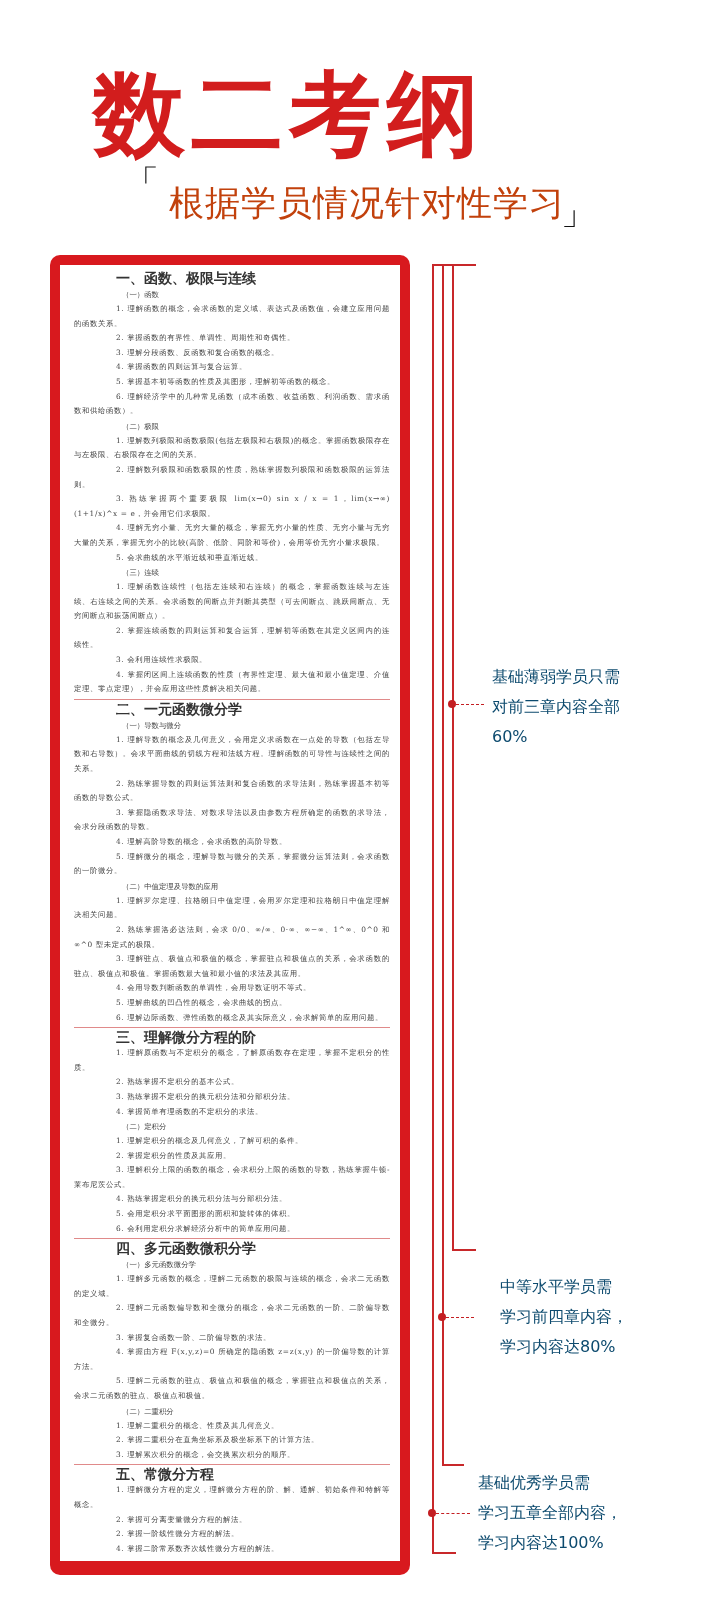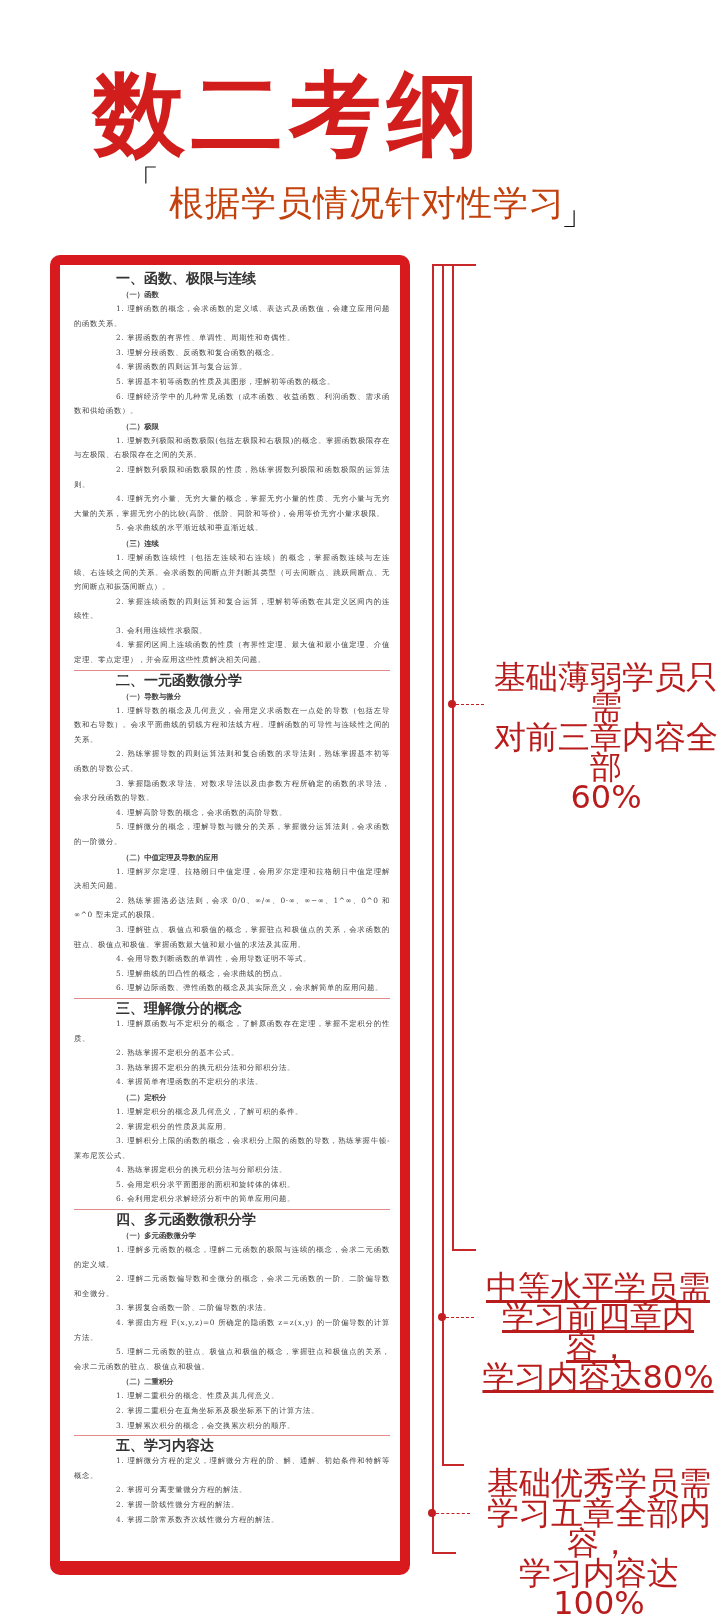--- a/index.html
+++ b/index.html
@@ -24,29 +24,29 @@
       background: #d8191e; border-radius: 10px; padding: 10px 10px 14px 10px;
     }
     .paper {
       width: 100%; height: 100%; background: #fff; padding: 6px 10px 0 14px;
       font-family: "DejaVu Serif", serif; font-size: 7.4px; color: #444; line-height: 14px;
       overflow: hidden;
     }
     .chapter { border-bottom: 1px solid #e08a8a; padding-bottom: 2px; margin-bottom: 2px; }
     .chapter:last-child { border-bottom: none; }
     .ch-title { font-family: Liberation Serif, serif; font-weight: bold; font-size: 14px; color: #333; padding-left: 42px; line-height: 16px; }
-    .sec-title { padding-left: 48px; line-height: 15px; font-weight: bold; }
+    .sec-title { padding-left: 48px; line-height: 15px; }
     .item { text-indent: 42px; line-height: 14.6px; letter-spacing: 0.6px; text-align: justify; }
 
     
     .vline { position: absolute; background: #c8282a; width: 2px; }
     .hline { position: absolute; background: #c8282a; height: 2px; }
     .dot { position: absolute; width: 8px; height: 8px; border-radius: 50%; background: #c41e22; }
     .dash { position: absolute; height: 0; border-top: 1.5px dashed #c41e22; }
-    .note { position: absolute; font-size: 32px; color: #b91c1c; line-height: 30px; font-family: "DejaVu Sans", sans-serif; text-align: center; }
+    .note { position: absolute; font-size: 16px; color: #0c4a6e; line-height: 30px; font-family: "DejaVu Sans", sans-serif; }
   </style>
 </head>
 <body>
 
 <div class="title">数二考纲</div>
 
 <div class="subtitle-wrap">
   <span class="bracket-open">「</span>
   <span class="subtitle">根据学员情况针对性学习</span>
   <span class="bracket-close">」</span>
@@ -59,20 +59,21 @@
         <div class="sec-title">（一）函数</div>
         <div class="item">1. 理解函数的概念，会求函数的定义域、表达式及函数值，会建立应用问题的函数关系。</div>
         <div class="item">2. 掌握函数的有界性、单调性、周期性和奇偶性。</div>
         <div class="item">3. 理解分段函数、反函数和复合函数的概念。</div>
         <div class="item">4. 掌握函数的四则运算与复合运算。</div>
         <div class="item">5. 掌握基本初等函数的性质及其图形，理解初等函数的概念。</div>
         <div class="item">6. 理解经济学中的几种常见函数（成本函数、收益函数、利润函数、需求函数和供给函数）。</div>
         <div class="sec-title">（二）极限</div>
         <div class="item">1. 理解数列极限和函数极限(包括左极限和右极限)的概念。掌握函数极限存在与左极限、右极限存在之间的关系。</div>
         <div class="item">2. 理解数列极限和函数极限的性质，熟练掌握数列极限和函数极限的运算法则。</div>
+        <div class="item">3. 熟练掌握两个重要极限 lim(x→0) sin x / x = 1，lim(x→∞)(1+1/x)^x = e，并会用它们求极限。</div>
         <div class="item">4. 理解无穷小量、无穷大量的概念，掌握无穷小量的性质、无穷小量与无穷大量的关系，掌握无穷小的比较(高阶、低阶、同阶和等价)，会用等价无穷小量求极限。</div>
         <div class="item">5. 会求曲线的水平渐近线和垂直渐近线。</div>
         <div class="sec-title">（三）连续</div>
         <div class="item">1. 理解函数连续性（包括左连续和右连续）的概念，掌握函数连续与左连续、右连续之间的关系。会求函数的间断点并判断其类型（可去间断点、跳跃间断点、无穷间断点和振荡间断点）。</div>
         <div class="item">2. 掌握连续函数的四则运算和复合运算，理解初等函数在其定义区间内的连续性。</div>
         <div class="item">3. 会利用连续性求极限。</div>
         <div class="item">4. 掌握闭区间上连续函数的性质（有界性定理、最大值和最小值定理、介值定理、零点定理），并会应用这些性质解决相关问题。</div>
       </div>
       <div class="chapter">
         <div class="ch-title">二、一元函数微分学</div>
@@ -84,21 +85,21 @@
         <div class="item">5. 理解微分的概念，理解导数与微分的关系，掌握微分运算法则，会求函数的一阶微分。</div>
         <div class="sec-title">（二）中值定理及导数的应用</div>
         <div class="item">1. 理解罗尔定理、拉格朗日中值定理，会用罗尔定理和拉格朗日中值定理解决相关问题。</div>
         <div class="item">2. 熟练掌握洛必达法则，会求 0/0、∞/∞、0·∞、∞−∞、1^∞、0^0 和 ∞^0 型未定式的极限。</div>
         <div class="item">3. 理解驻点、极值点和极值的概念，掌握驻点和极值点的关系，会求函数的驻点、极值点和极值。掌握函数最大值和最小值的求法及其应用。</div>
         <div class="item">4. 会用导数判断函数的单调性，会用导数证明不等式。</div>
         <div class="item">5. 理解曲线的凹凸性的概念，会求曲线的拐点。</div>
         <div class="item">6. 理解边际函数、弹性函数的概念及其实际意义，会求解简单的应用问题。</div>
       </div>
       <div class="chapter">
-        <div class="ch-title">三、理解微分的概念</div>
+        <div class="ch-title">三、理解微分方程的阶</div>
         <div class="item">1. 理解原函数与不定积分的概念，了解原函数存在定理，掌握不定积分的性质。</div>
         <div class="item">2. 熟练掌握不定积分的基本公式。</div>
         <div class="item">3. 熟练掌握不定积分的换元积分法和分部积分法。</div>
         <div class="item">4. 掌握简单有理函数的不定积分的求法。</div>
         <div class="sec-title">（二）定积分</div>
         <div class="item">1. 理解定积分的概念及几何意义，了解可积的条件。</div>
         <div class="item">2. 掌握定积分的性质及其应用。</div>
         <div class="item">3. 理解积分上限的函数的概念，会求积分上限的函数的导数，熟练掌握牛顿-莱布尼茨公式。</div>
         <div class="item">4. 熟练掌握定积分的换元积分法与分部积分法。</div>
         <div class="item">5. 会用定积分求平面图形的面积和旋转体的体积。</div>
@@ -111,21 +112,21 @@
         <div class="item">2. 理解二元函数偏导数和全微分的概念，会求二元函数的一阶、二阶偏导数和全微分。</div>
         <div class="item">3. 掌握复合函数一阶、二阶偏导数的求法。</div>
         <div class="item">4. 掌握由方程 F(x,y,z)=0 所确定的隐函数 z=z(x,y) 的一阶偏导数的计算方法。</div>
         <div class="item">5. 理解二元函数的驻点、极值点和极值的概念，掌握驻点和极值点的关系，会求二元函数的驻点、极值点和极值。</div>
         <div class="sec-title">（二）二重积分</div>
         <div class="item">1. 理解二重积分的概念、性质及其几何意义。</div>
         <div class="item">2. 掌握二重积分在直角坐标系及极坐标系下的计算方法。</div>
         <div class="item">3. 理解累次积分的概念，会交换累次积分的顺序。</div>
       </div>
       <div class="chapter">
-        <div class="ch-title">五、学习内容达</div>
+        <div class="ch-title">五、常微分方程</div>
         <div class="item">1. 理解微分方程的定义，理解微分方程的阶、解、通解、初始条件和特解等概念。</div>
         <div class="item">2. 掌握可分离变量微分方程的解法。</div>
         <div class="item">2. 掌握一阶线性微分方程的解法。</div>
         <div class="item">4. 掌握二阶常系数齐次线性微分方程的解法。</div>
       </div>
     </div>
 </div>
 
 <div class="vline" style="left:432px; top:264px; height:1290px;"></div>
 <div class="hline" style="left:432px; top:264px; width:26px;"></div>
@@ -142,21 +143,21 @@
 <div class="dot" style="left:448px; top:700px;"></div>
 <div class="dash" style="left:456px; top:704px; width:28px;"></div>
 <div class="note" style="left:492px; top:662px;">
   <div>基础薄弱学员只需</div>
   <div>对前三章内容全部</div>
   <div>60%</div>
 </div>
 
 <div class="dot" style="left:438px; top:1313px;"></div>
 <div class="dash" style="left:446px; top:1317px; width:28px;"></div>
-<div class="note" style="left:476px; top:1272px;text-decoration:underline;">
+<div class="note" style="left:500px; top:1272px;">
   <div>中等水平学员需</div>
   <div>学习前四章内容，</div>
   <div>学习内容达80%</div>
 </div>
 
 <div class="dot" style="left:428px; top:1509px;"></div>
 <div class="dash" style="left:436px; top:1513px; width:34px;"></div>
 <div class="note" style="left:478px; top:1468px;">
   <div>基础优秀学员需</div>
   <div>学习五章全部内容，</div>

